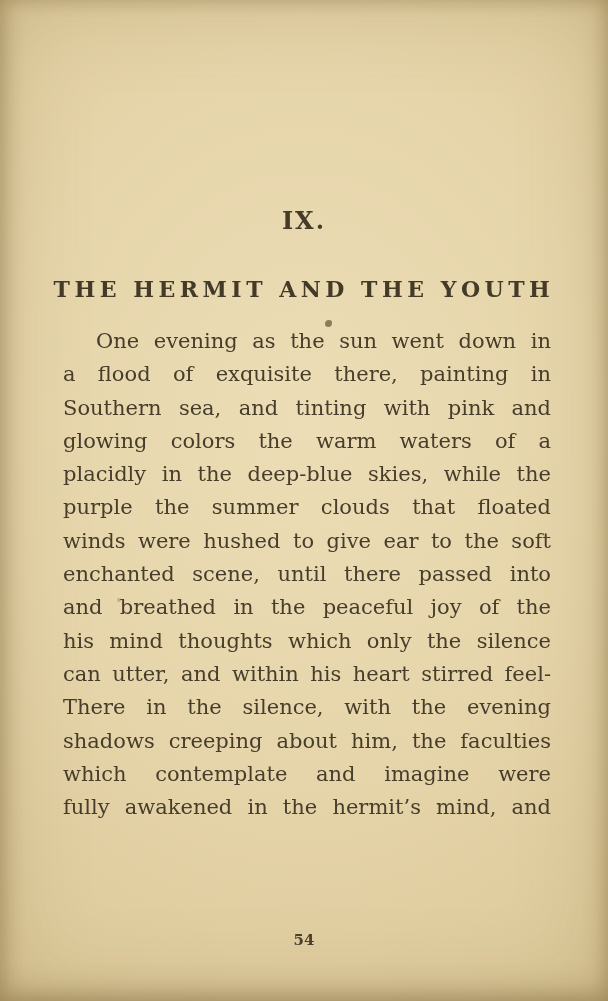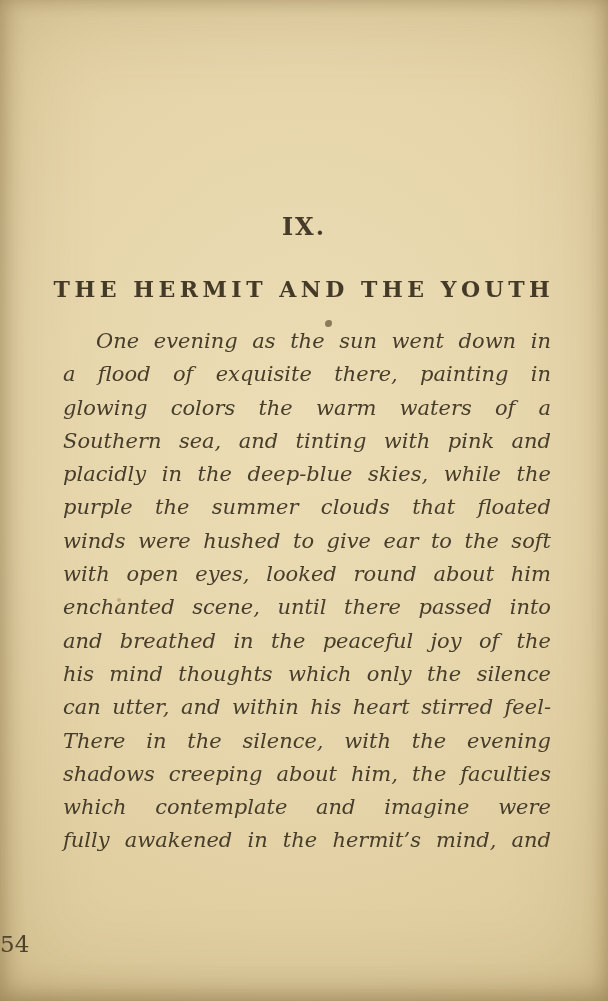--- a/index.html
+++ b/index.html
@@ -23,21 +23,21 @@
     inset: 0;
     pointer-events: none;
     box-shadow:
       inset 0 0 90px rgba(125, 98, 52, 0.22),
       inset 0 -10px 26px rgba(110, 86, 46, 0.30),
       inset 6px 0 18px rgba(120, 95, 52, 0.18),
       inset -4px 0 14px rgba(120, 95, 52, 0.12);
   }
   .chapter-number {
     position: absolute;
-    top: 212px;
+    top: 206px;
     left: 0;
     width: 100%;
     text-align: center;
     font-size: 24px;
     letter-spacing: 2px;
     font-weight: 600;
     color: #453b28;
   }
   .chapter-title {
     position: absolute;
@@ -58,31 +58,31 @@
     width: 488px;
     font-size: 21px;
     line-height: 33.3px;
     color: #473d2b;
   }
   .line {
     text-align: justify;
     text-align-last: justify;
     height: 33.3px;
     overflow: visible;
-    font-style: italic;
   }
   .line.indent { text-indent: 33px; }
   .page-number {
     position: absolute;
     top: 931px;
     left: 0;
     width: 100%;
-    text-align: left;
-    font-size: 23px;
+    text-align: center;
+    font-size: 15px;
     color: #4a402d;
+    font-weight: bold;
   }
   .paper-speck {
     position: absolute;
     left: 325px;
     top: 320px;
     width: 7px;
     height: 7px;
     border-radius: 60% 40% 55% 45%;
     background: rgba(110, 90, 60, 0.75);
   }
@@ -103,26 +103,25 @@
   <div class="chapter-number">IX.</div>
 
   <h1 class="chapter-title">THE HERMIT AND THE YOUTH</h1>
 
   <span class="paper-speck"></span>
   <span class="paper-speck-faint"></span>
 
   <div class="body-text">
       <div class="line indent">One evening as the sun went down in</div>
       <div class="line">a flood of exquisite there, painting in</div>
+      <div class="line">Southern sea, and tinting with pink and</div>
       <div class="line">glowing colors the warm waters of a</div>
-      <div class="line">Southern sea, and tinting with pink and</div>
       <div class="line">placidly in the deep-blue skies, while the</div>
       <div class="line">purple the summer clouds that floated</div>
       <div class="line">winds were hushed to give ear to the soft</div>
-      <div class="line">with open eyes, looked round about him</div>
       <div class="line">enchanted scene, until there passed into</div>
       <div class="line">and breathed in the peaceful joy of the</div>
       <div class="line">his mind thoughts which only the silence</div>
       <div class="line">can utter, and within his heart stirred feel-</div>
       <div class="line">There in the silence, with the evening</div>
       <div class="line">shadows creeping about him, the faculties</div>
       <div class="line">which contemplate and imagine were</div>
       <div class="line">fully awakened in the hermit’s mind, and</div>
     </div>
 

